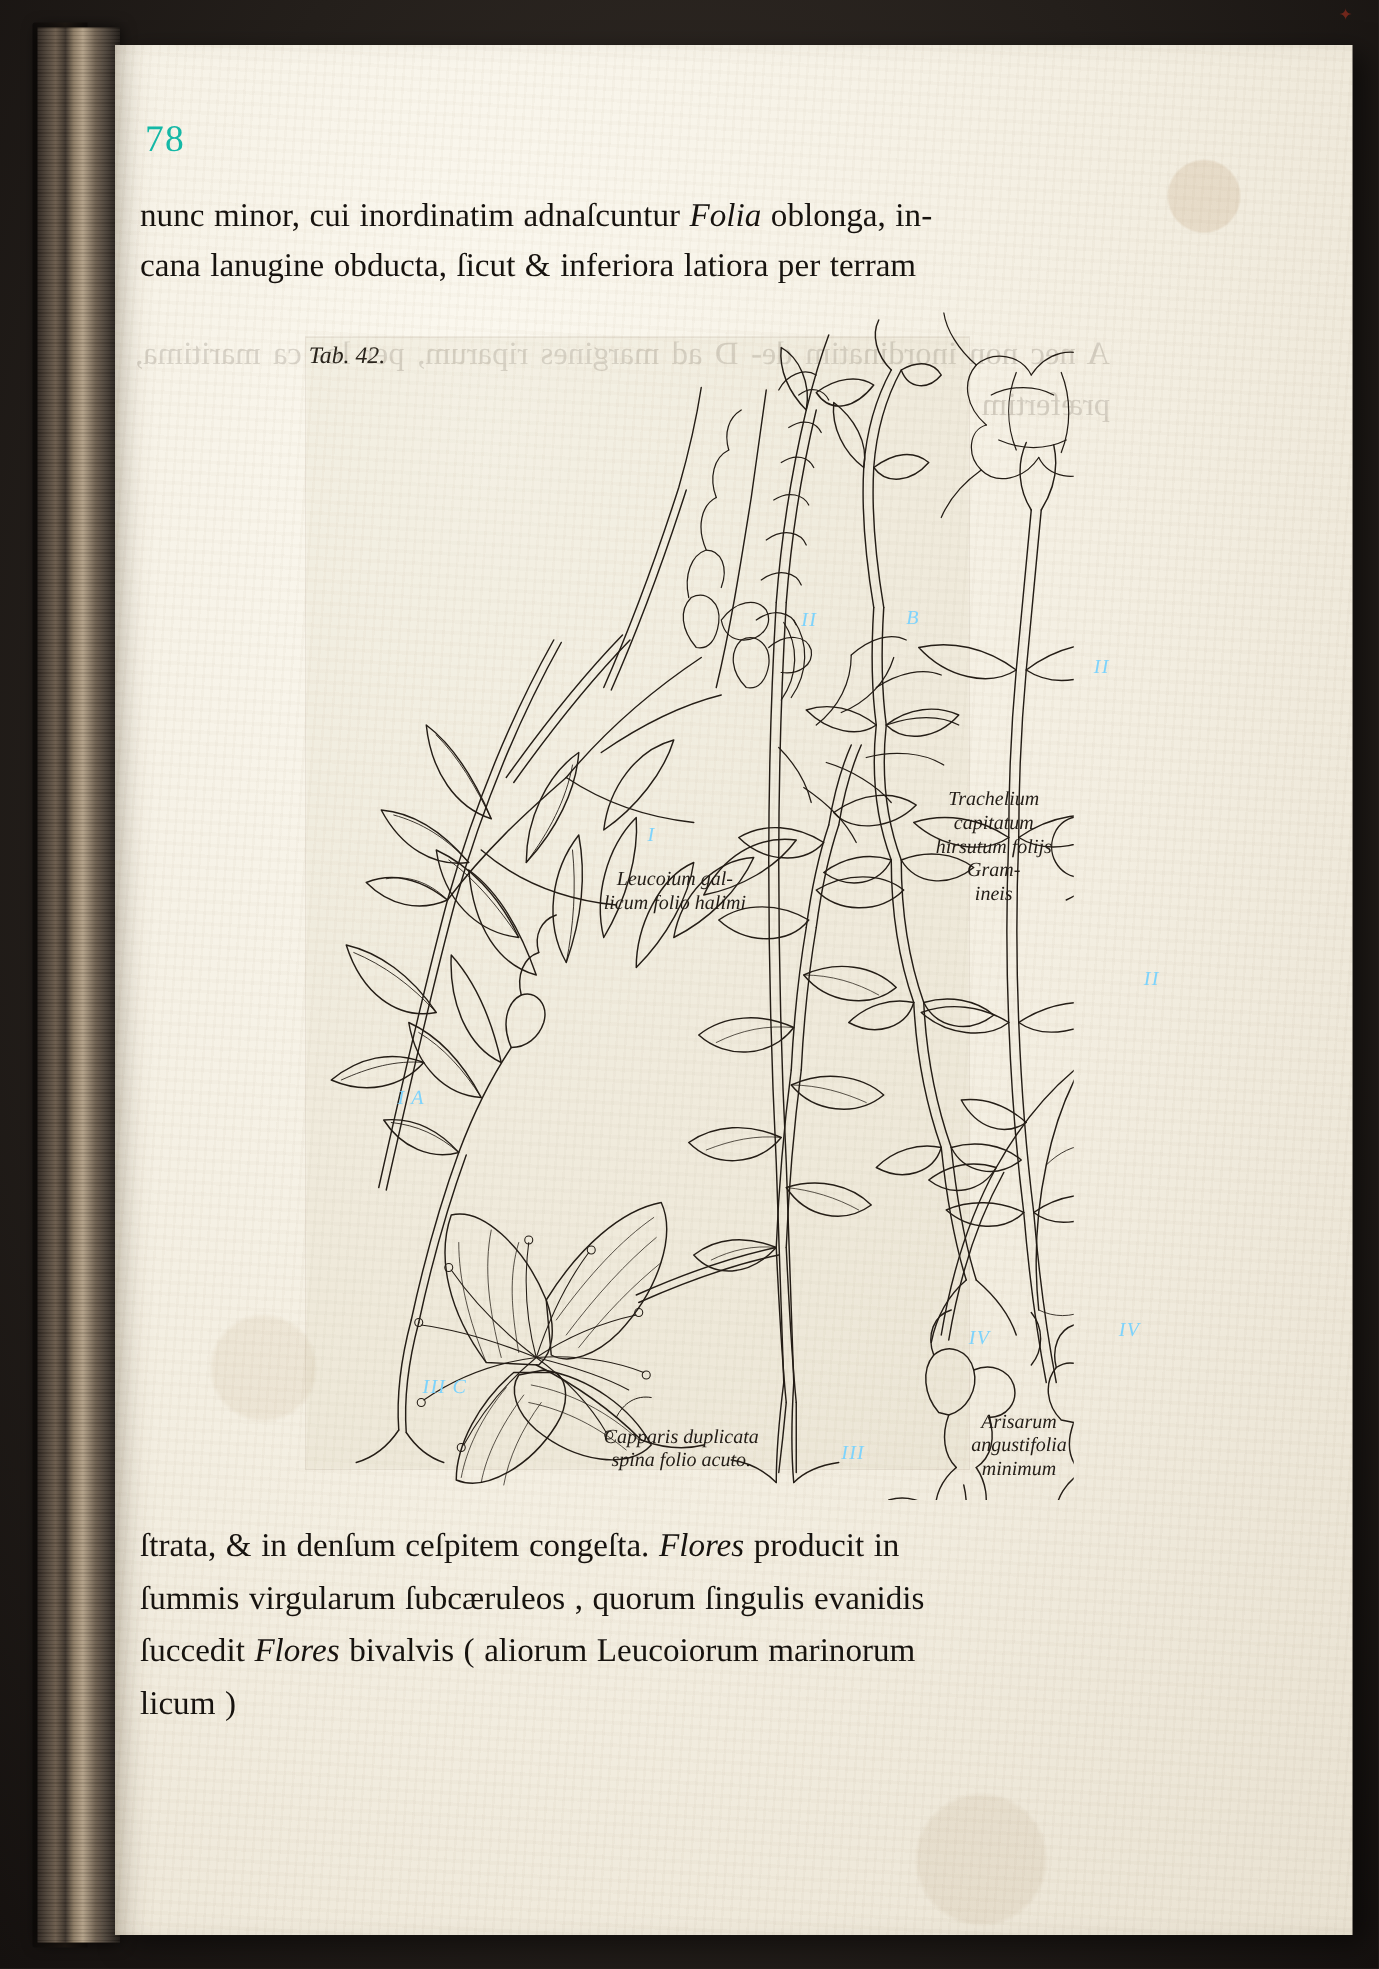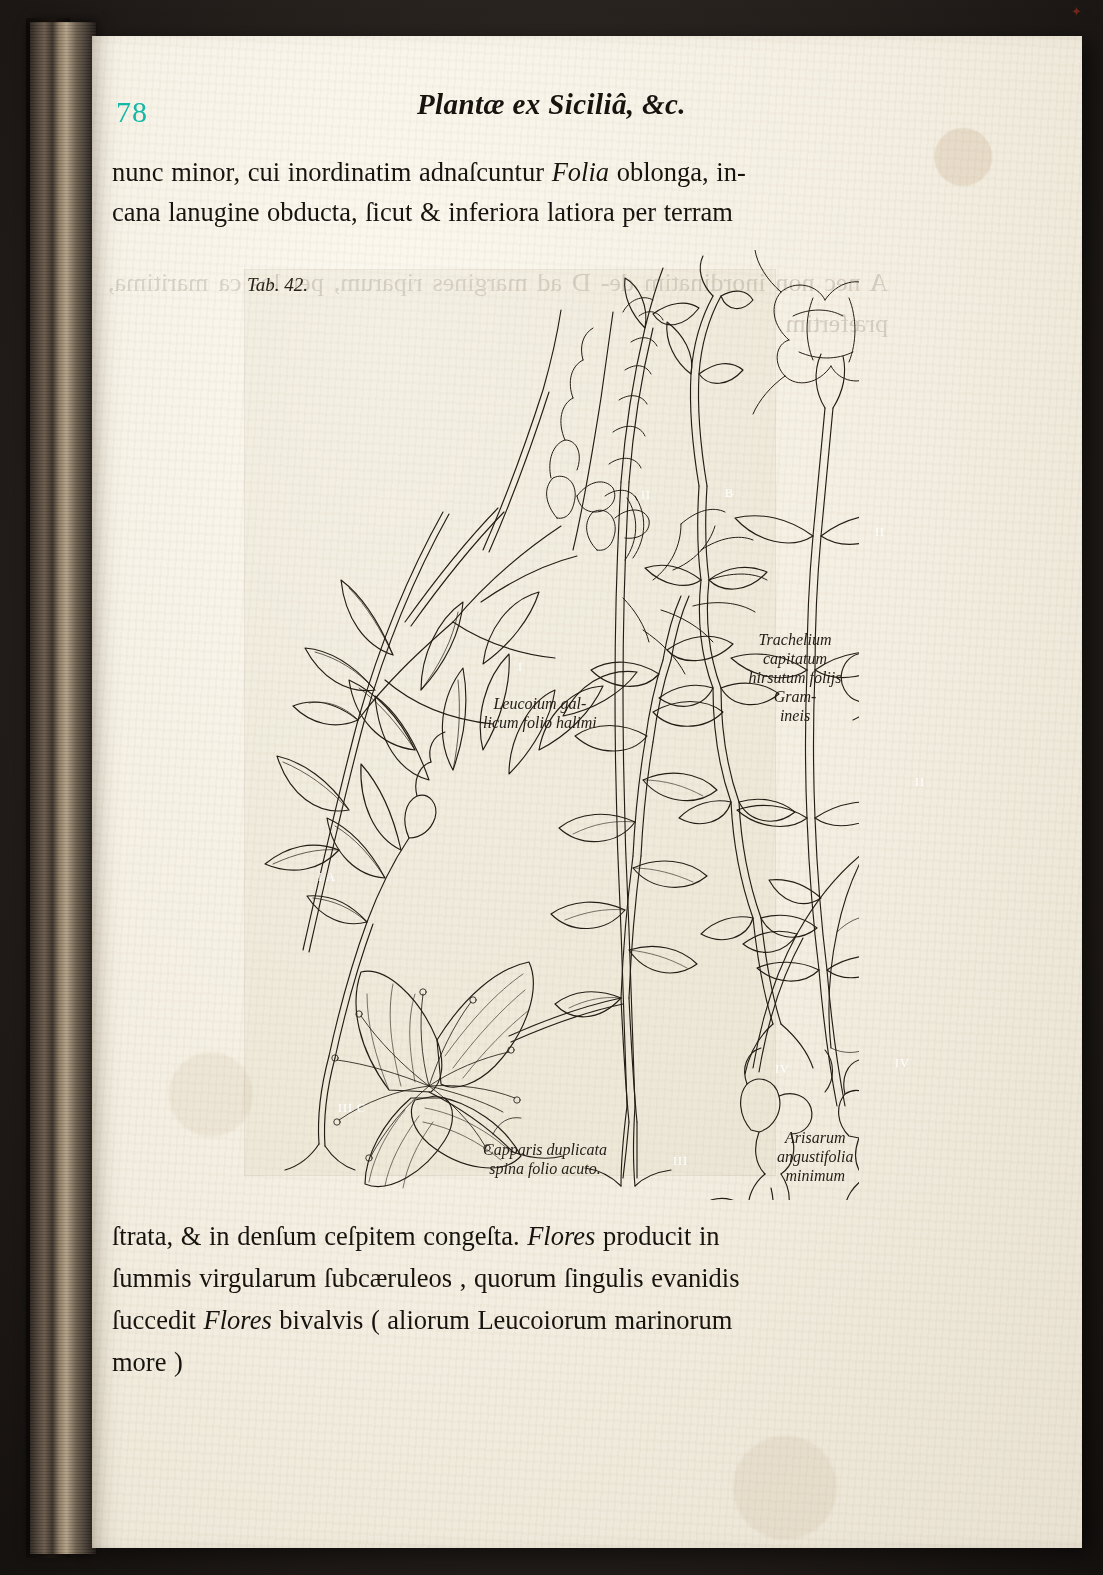--- a/index.html
+++ b/index.html
@@ -189,23 +189,24 @@
     left: 94px;
     top: 24px;
     font-style: italic;
     font-size: 19px;
     color: #2a241c;
   }
 
   .fig-label {
     position: absolute;
     font-family: "Liberation Serif", serif;
-    font-size: 12px;
-    color: #ffffff;
+    font-size: 16px;
+    color: #7dd3fc;
     letter-spacing: 1px;
+    font-style: italic;
   }
   .cap {
     position: absolute;
     font-style: italic;
     font-size: 16px;
     line-height: 19px;
     color: #221c16;
   }
 
   ::selection { background: rgba(120,100,60,0.25); }
@@ -222,21 +223,20 @@
   </div>
 
   <div class="page">
     <div class="grain"></div>
     <div class="foxing"></div>
   </div>
 
   <div class="red-mark">✦</div>
 
   <div class="folio">78</div>
-  <div class="running-head">Plantæ ex Siciliâ, &amp;c.</div>
 
   <div class="text-block text-top">
     <span>nunc minor, cui inordinatim adnaſcuntur </span><span class="it">Folia</span><span> oblonga, in-</span><br>
     <span>cana lanugine obducta, ſicut &amp; inferiora latiora per terram</span>
   </div>
 
   <div class="showthrough">A nec non inordinatim de- D ad margines riparum, per lo- ca maritima, præfertim</div>
 
   <div class="plate">
     <div class="plate-paper"></div>
@@ -581,16 +581,16 @@
       <div>Arisarum</div>
       <div>angustifolia</div>
       <div>minimum</div>
     </div>
   </div>
 
   <div class="text-block text-bottom">
     <span>ſtrata, &amp; in denſum ceſpitem congeſta. </span><span class="it">Flores</span><span> producit in</span><br>
     <span>ſummis virgularum ſubcæruleos , quorum ſingulis evanidis</span><br>
     <span>ſuccedit </span><span class="it">Flores</span><span> bivalvis ( aliorum Leucoiorum marinorum</span>
-    <span class="last">more )</span>
+    <span class="last">licum )</span>
   </div>
 
 </div>
 
 </body></html>

